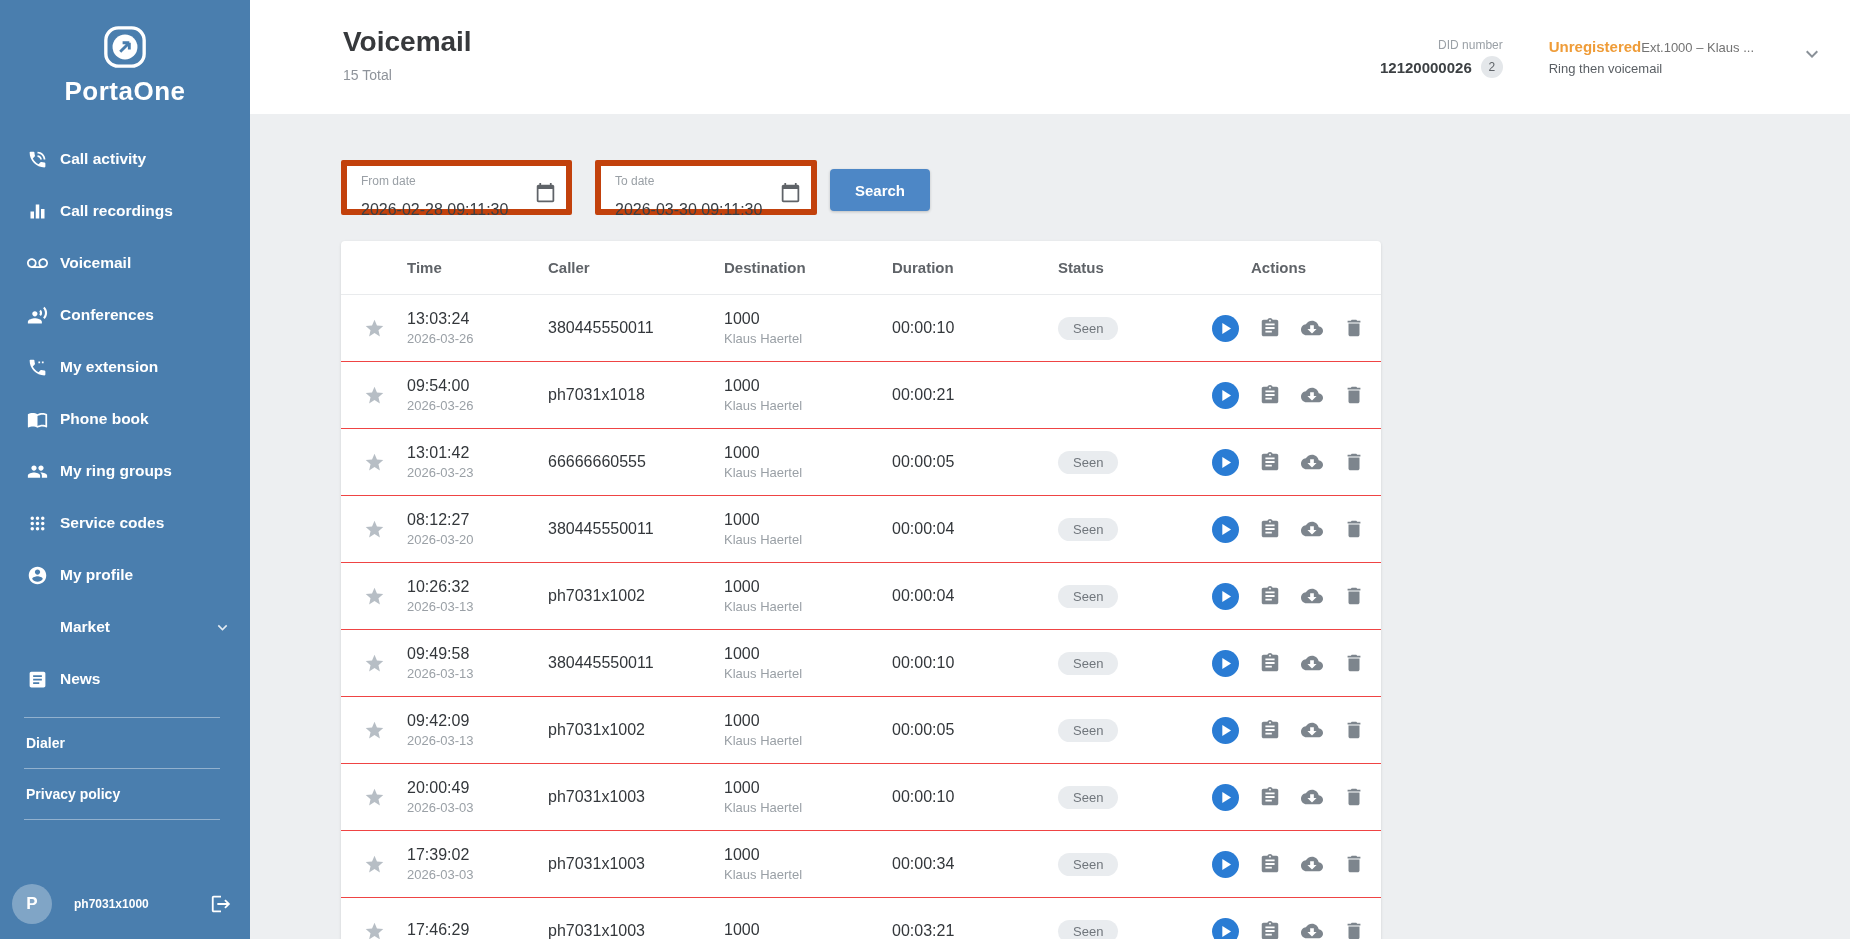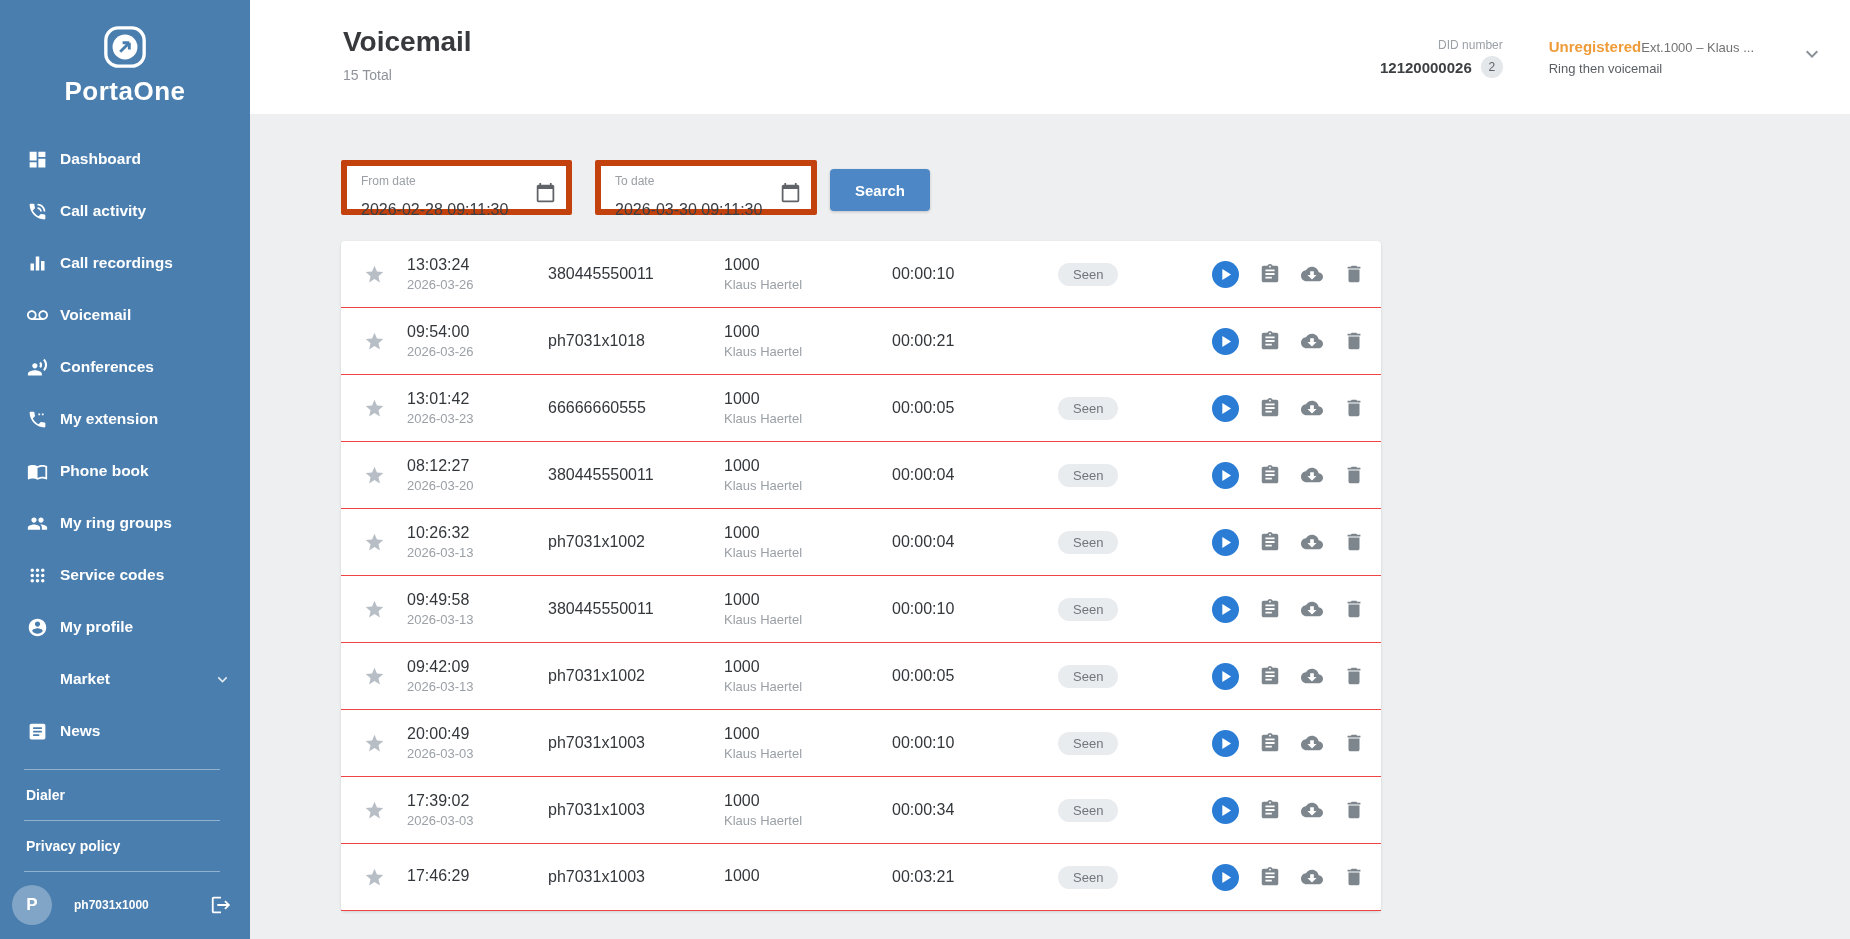--- a/index.html
+++ b/index.html
@@ -90,29 +90,20 @@
         <svg viewBox="0 0 48 48">
             <rect x="4" y="4" width="40" height="40" rx="13" fill="none" stroke="#fff" stroke-width="3.5"></rect>
             <circle cx="24" cy="24" r="13" fill="#fff"></circle>
             <path d="M19 29 L28.5 19.5 M28.5 19.5 h-7 M28.5 19.5 v7" stroke="var(--sidebar,#4a7eae)" stroke-width="3" fill="none"></path>
           </svg>
       </span>
       <div class="brand-name">PortaOne</div>
     </div>
 
     <nav class="nav" id="nav-list">
-  <div class="nav-item">
-    <span class="nav-icon">
-            <svg viewBox="0 0 24 24">
-              <path d="M3 13h8V3H3v10zm0 8h8v-6H3v6zm10 0h8V11h-8v10zm0-18v6h8V3h-8z"></path>
-            </svg>
-          </span>
-    <span class="nav-label">Dashboard</span>
-
-  </div>
 
   <div class="nav-item">
     <span class="nav-icon">
             <svg viewBox="0 0 24 24">
               <path d="M20 15.5c-1.25 0-2.45-.2-3.57-.57-.35-.11-.74-.03-1.02.24l-2.2 2.2c-2.83-1.44-5.15-3.75-6.59-6.59l2.2-2.21c.28-.26.36-.65.25-1C8.7 6.45 8.5 5.25 8.5 4c0-.55-.45-1-1-1H4c-.55 0-1 .45-1 1 0 9.39 7.61 17 17 17 .55 0 1-.45 1-1v-3.5c0-.55-.45-1-1-1zM19 12h2c0-4.97-4.03-9-9-9v2c3.87 0 7 3.13 7 7zm-4 0h2c0-2.76-2.24-5-5-5v2c1.66 0 3 1.34 3 3z"></path>
             </svg>
           </span>
     <span class="nav-label">Call activity</span>
 
   </div>
@@ -284,20 +275,29 @@
           <span class="cal-icon">
             <svg viewBox="0 0 24 24">
                 <path d="M20 3h-1V1h-2v2H7V1H5v2H4c-1.1 0-2 .9-2 2v16c0 1.1.9 2 2 2h16c1.1 0 2-.9 2-2V5c0-1.1-.9-2-2-2zm0 18H4V8h16v13z"></path>
               </svg>
           </span>
         </div>
         <button class="search-btn">Search</button>
       </div>
 
       <div class="card">
+        <div class="thead">
+          <div class="col-star"></div>
+          <div class="th col-time">Time</div>
+          <div class="th col-caller">Caller</div>
+          <div class="th col-dest">Destination</div>
+          <div class="th col-dur">Duration</div>
+          <div class="th col-status">Status</div>
+          <div class="th col-actions">Actions</div>
+        </div>
         <div id="tbody">
   <div class="trow">
     <div class="col-star">
       <span class="star">
         <svg viewBox="0 0 24 24">
                     <path d="M12 17.27 18.18 21l-1.64-7.03L22 9.24l-7.19-.61L12 2 9.19 8.63 2 9.24l5.46 4.73L5.82 21z"></path>
                   </svg>
       </span>
     </div>
     <div class="col-time">

